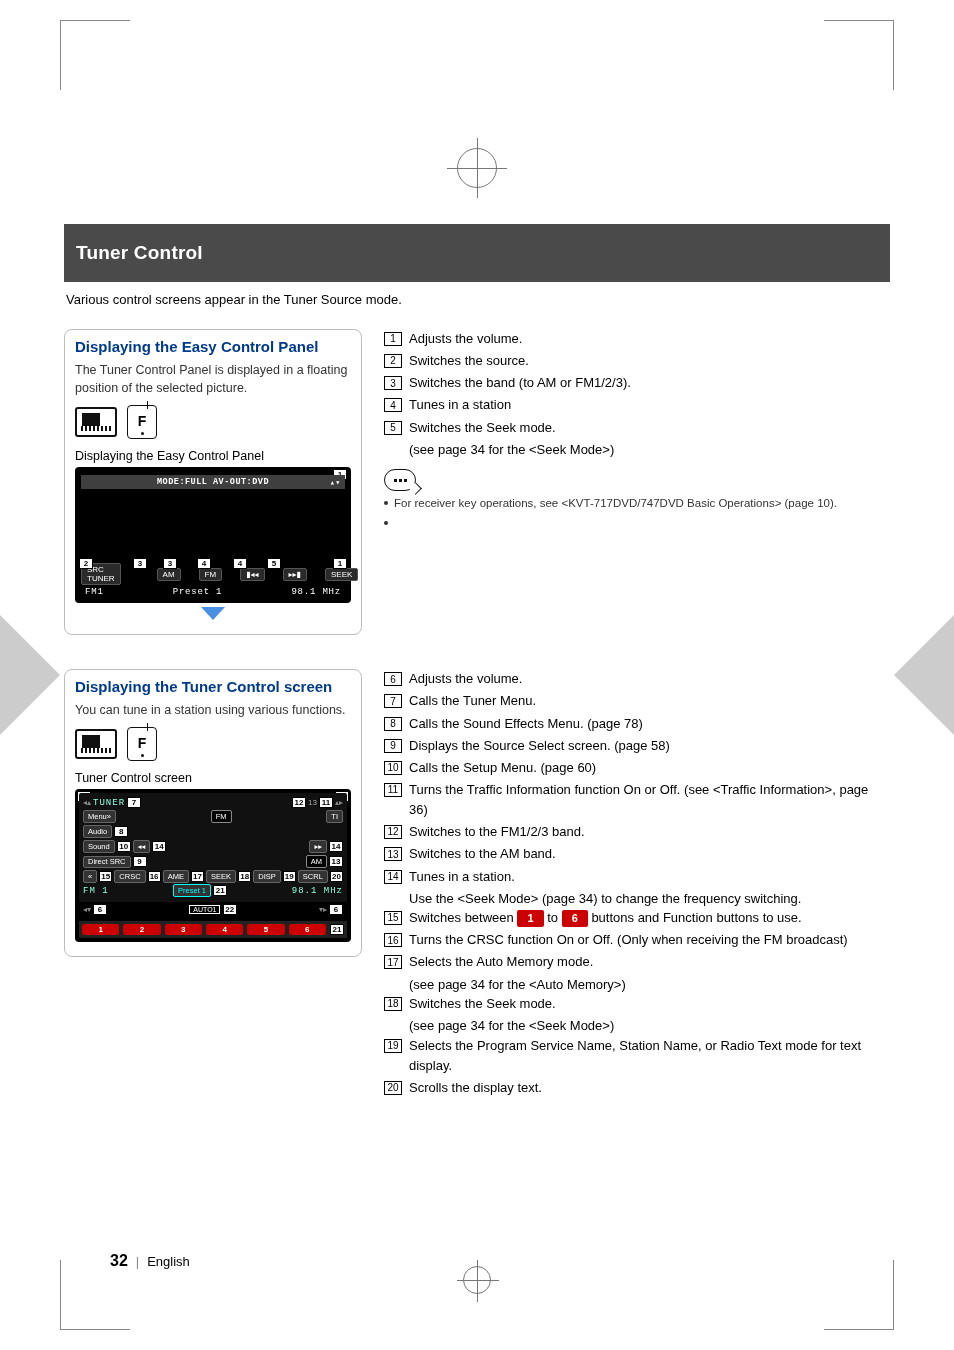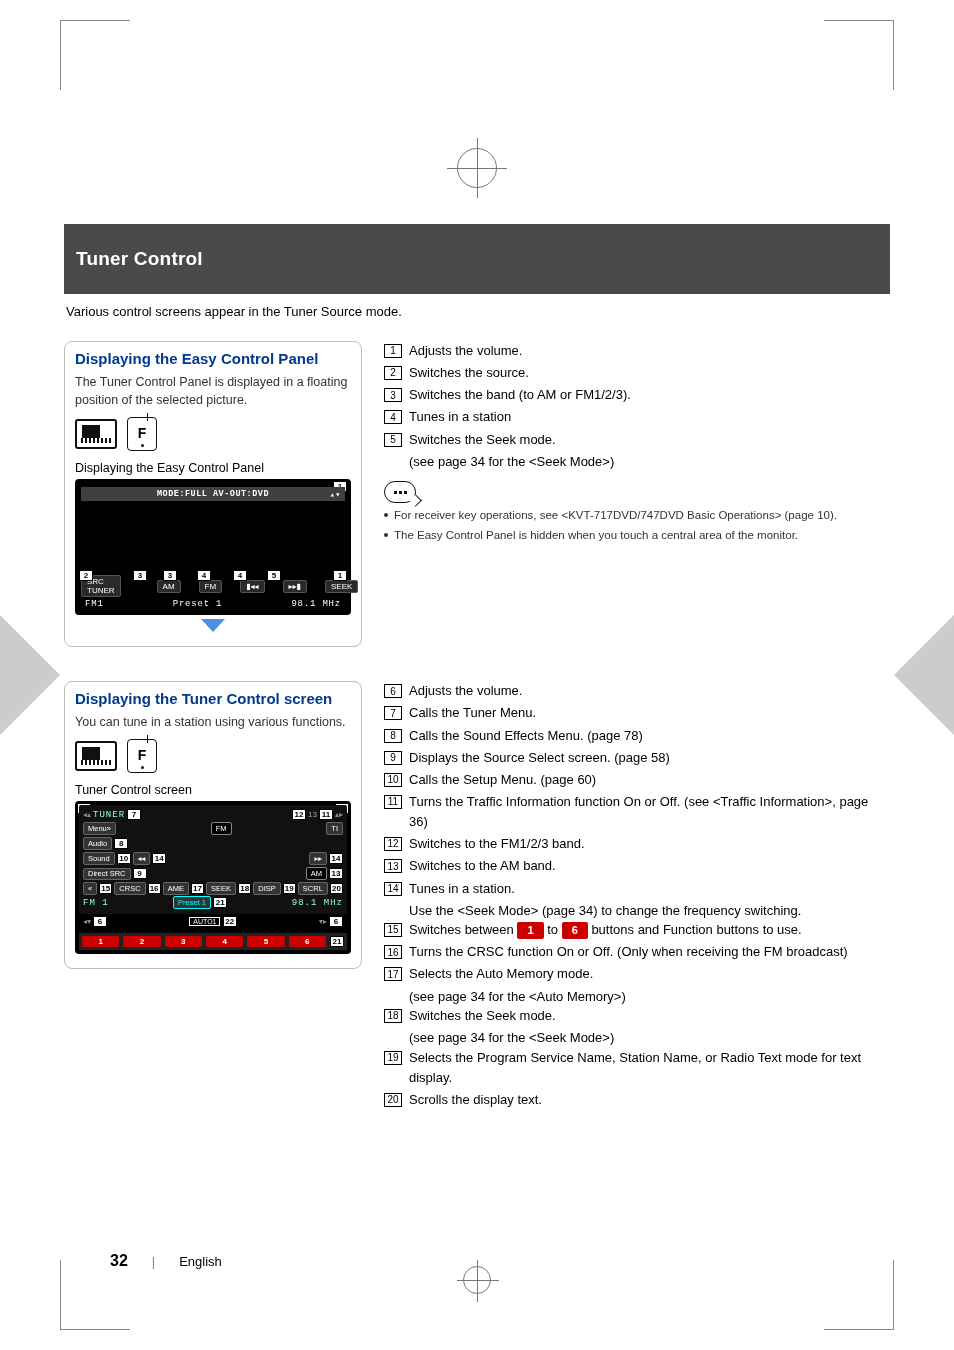--- a/index.html
+++ b/index.html
@@ -61,21 +61,21 @@
   .wedge-l { position:absolute; left:0; top:50%; transform:translateY(-50%); width:0; height:0; border-top:60px solid transparent; border-bottom:60px solid transparent; border-left:60px solid #999; opacity:.5;}
   .wedge-r { position:absolute; right:0; top:50%; transform:translateY(-50%); width:0; height:0; border-top:60px solid transparent; border-bottom:60px solid transparent; border-right:60px solid #999; opacity:.5;}
 
   .content { margin-top: 172px; }
 
   .header-bar {
     background: #4a4a4a;
     color: #fff;
     font-weight: bold;
     font-size: 19px;
-    padding: 24px 12px;
+    padding: 18px 12px;
     letter-spacing: .2px;
   }
   .intro {
     font-size: 13px;
     margin: 10px 2px 22px 2px;
   }
 
   .cols {
     display: flex;
     gap: 22px;
@@ -189,21 +189,21 @@
   .note-icon .dots{ display:flex; gap:2px;}
   .note-icon .dots span{ width:3px;height:3px;background:#111;}
   .bullets { font-size:11.5px; color:#333; line-height:1.4; list-style:none;}
   .bullets li{ display:flex; gap:6px; margin-bottom:4px;}
   .bullets .dot{ flex:0 0 4px;height:4px;background:#333;border-radius:50%;margin-top:6px;}
 
   .inline-preset{ display:inline-block; background:#c00; color:#fff; padding:0 10px; border-radius:2px; font-size:11px; font-weight:bold; vertical-align:middle;}
 
   .footer{
     position:absolute; bottom:80px; left:110px;
-    font-size:13px; display:flex; align-items:baseline; gap:24px;
+    font-size:13px; display:flex; align-items:baseline; gap:8px;
   }
   .footer .pn{ font-weight:bold; font-size:16px;}
   .footer .sep{ color:#888;}
 </style>
 </head>
 <body>
 
 <div class="corner-tl"></div>
 <div class="corner-bl"></div>
 <div class="corner-tr"></div>
@@ -303,21 +303,20 @@
               <span></span>
             </div>
           </div>
         <ul class="bullets">
           <li>
               <span class="dot"></span>
               <span>For receiver key operations, see &lt;KVT-717DVD/747DVD Basic Operations&gt; (page 10).</span>
             </li>
           <li>
               <span class="dot"></span>
-              <span>The Easy Control Panel is hidden when you touch a central area of the monitor.</span>
             </li>
         </ul>
       </div>
     </div>
 
     <div class="cols" style="margin-top:18px;">
       <div class="col-l">
         <div class="section-box">
           <div class="section-title">Displaying the Tuner Control screen</div>
           <div class="section-desc">You can tune in a station using various functions.</div>

